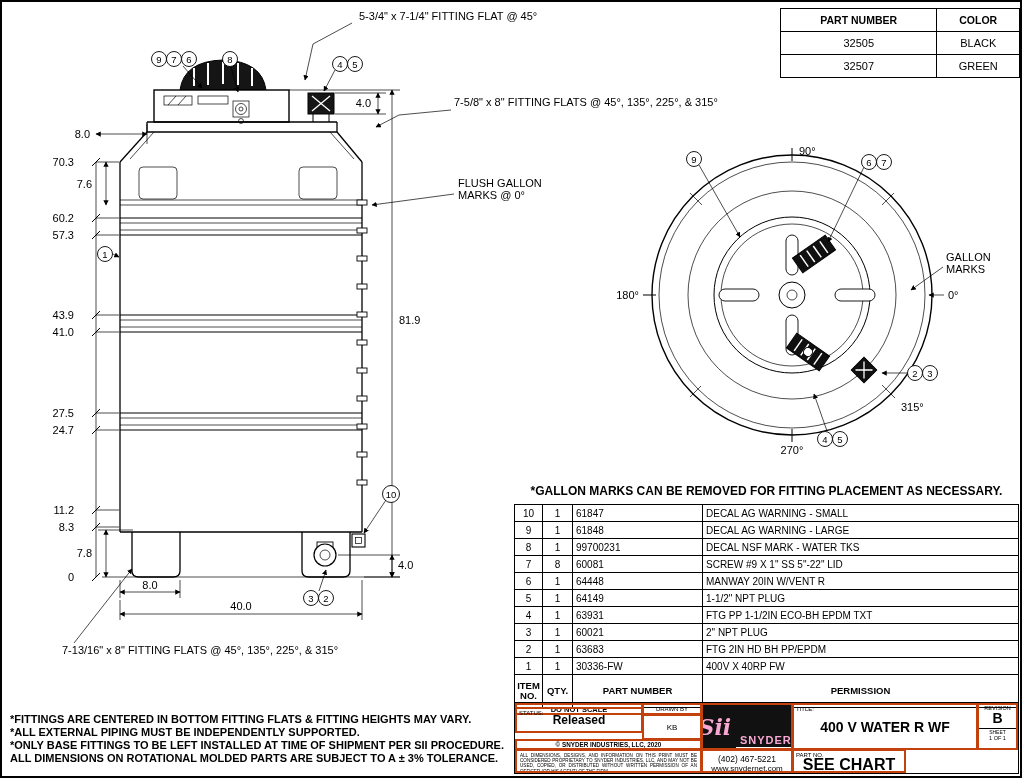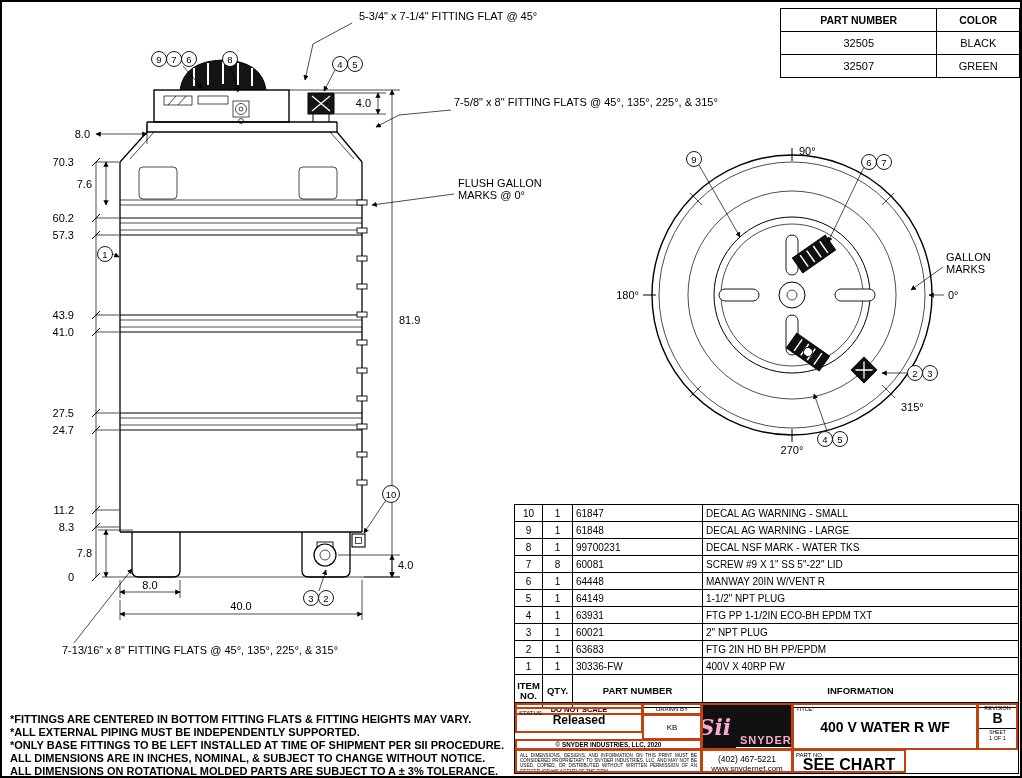--- a/index.html
+++ b/index.html
@@ -376,20 +376,21 @@
     <td>32505</td>
     <td>BLACK</td>
   </tr>
   <tr>
     <td>32507</td>
     <td>GREEN</td>
   </tr>
 </tbody>
     </table>
 
+<div class="gnote">*GALLON MARKS CAN BE REMOVED FOR FITTING PLACEMENT AS NECESSARY.</div>
 
 <table class="bom">
   <colgroup>
         <col style="width:28px">
         <col style="width:30px">
         <col style="width:130px">
         <col>
       </colgroup>
   <tbody>
         <tr>
@@ -452,21 +453,21 @@
           <td>30336-FW</td>
           <td>400V X 40RP FW</td>
         </tr>
   <tr class="hdr">
     <td>
             <div>ITEM</div>
             <div>NO.</div>
           </td>
     <td>QTY.</td>
     <td>PART NUMBER</td>
-    <td>INFORMATION</td>
+    <td>PERMISSION</td>
   </tr>
 </tbody>
     </table>
 
 <div class="tb">
   <div class="bx" style="left:0;top:0;width:128px;height:12px;">
     <div class="cen" style="font-size:7.5px;font-weight:bold;">DO NOT SCALE</div>
   </div>
   <div class="bx" style="left:127px;top:0;width:60px;height:12px;">
     <div class="cen" style="font-size:6px;">DRAWN BY</div>
@@ -510,17 +511,16 @@
   <div class="bx" style="left:390px;top:46px;width:113px;height:24px;margin-top:41px;">
     <span class="lbl">ENG. ID.</span>
     <div class="cen" style="font-size:11.5px;font-weight:bold;padding-top:4px;">D010672</div>
   </div>
 </div>
 
 <div class="notes">
   <div>*FITTINGS ARE CENTERED IN BOTTOM FITTING FLATS &amp; FITTING HEIGHTS MAY VARY.</div>
   <div>*ALL EXTERNAL PIPING MUST BE INDEPENDENTLY SUPPORTED.</div>
   <div>*ONLY BASE FITTINGS TO BE LEFT INSTALLED AT TIME OF SHIPMENT PER SII PROCEDURE.</div>
-  <div>ALL DIMENSIONS ARE IN INCHES, NOMINAL, &amp; SUBJECT TO CHANGE WITHOUT NOTICE.</div>
   <div>ALL DIMENSIONS ON ROTATIONAL MOLDED PARTS ARE SUBJECT TO A ± 3% TOLERANCE.</div>
 </div>
 
 </div>
 
 </body></html>

